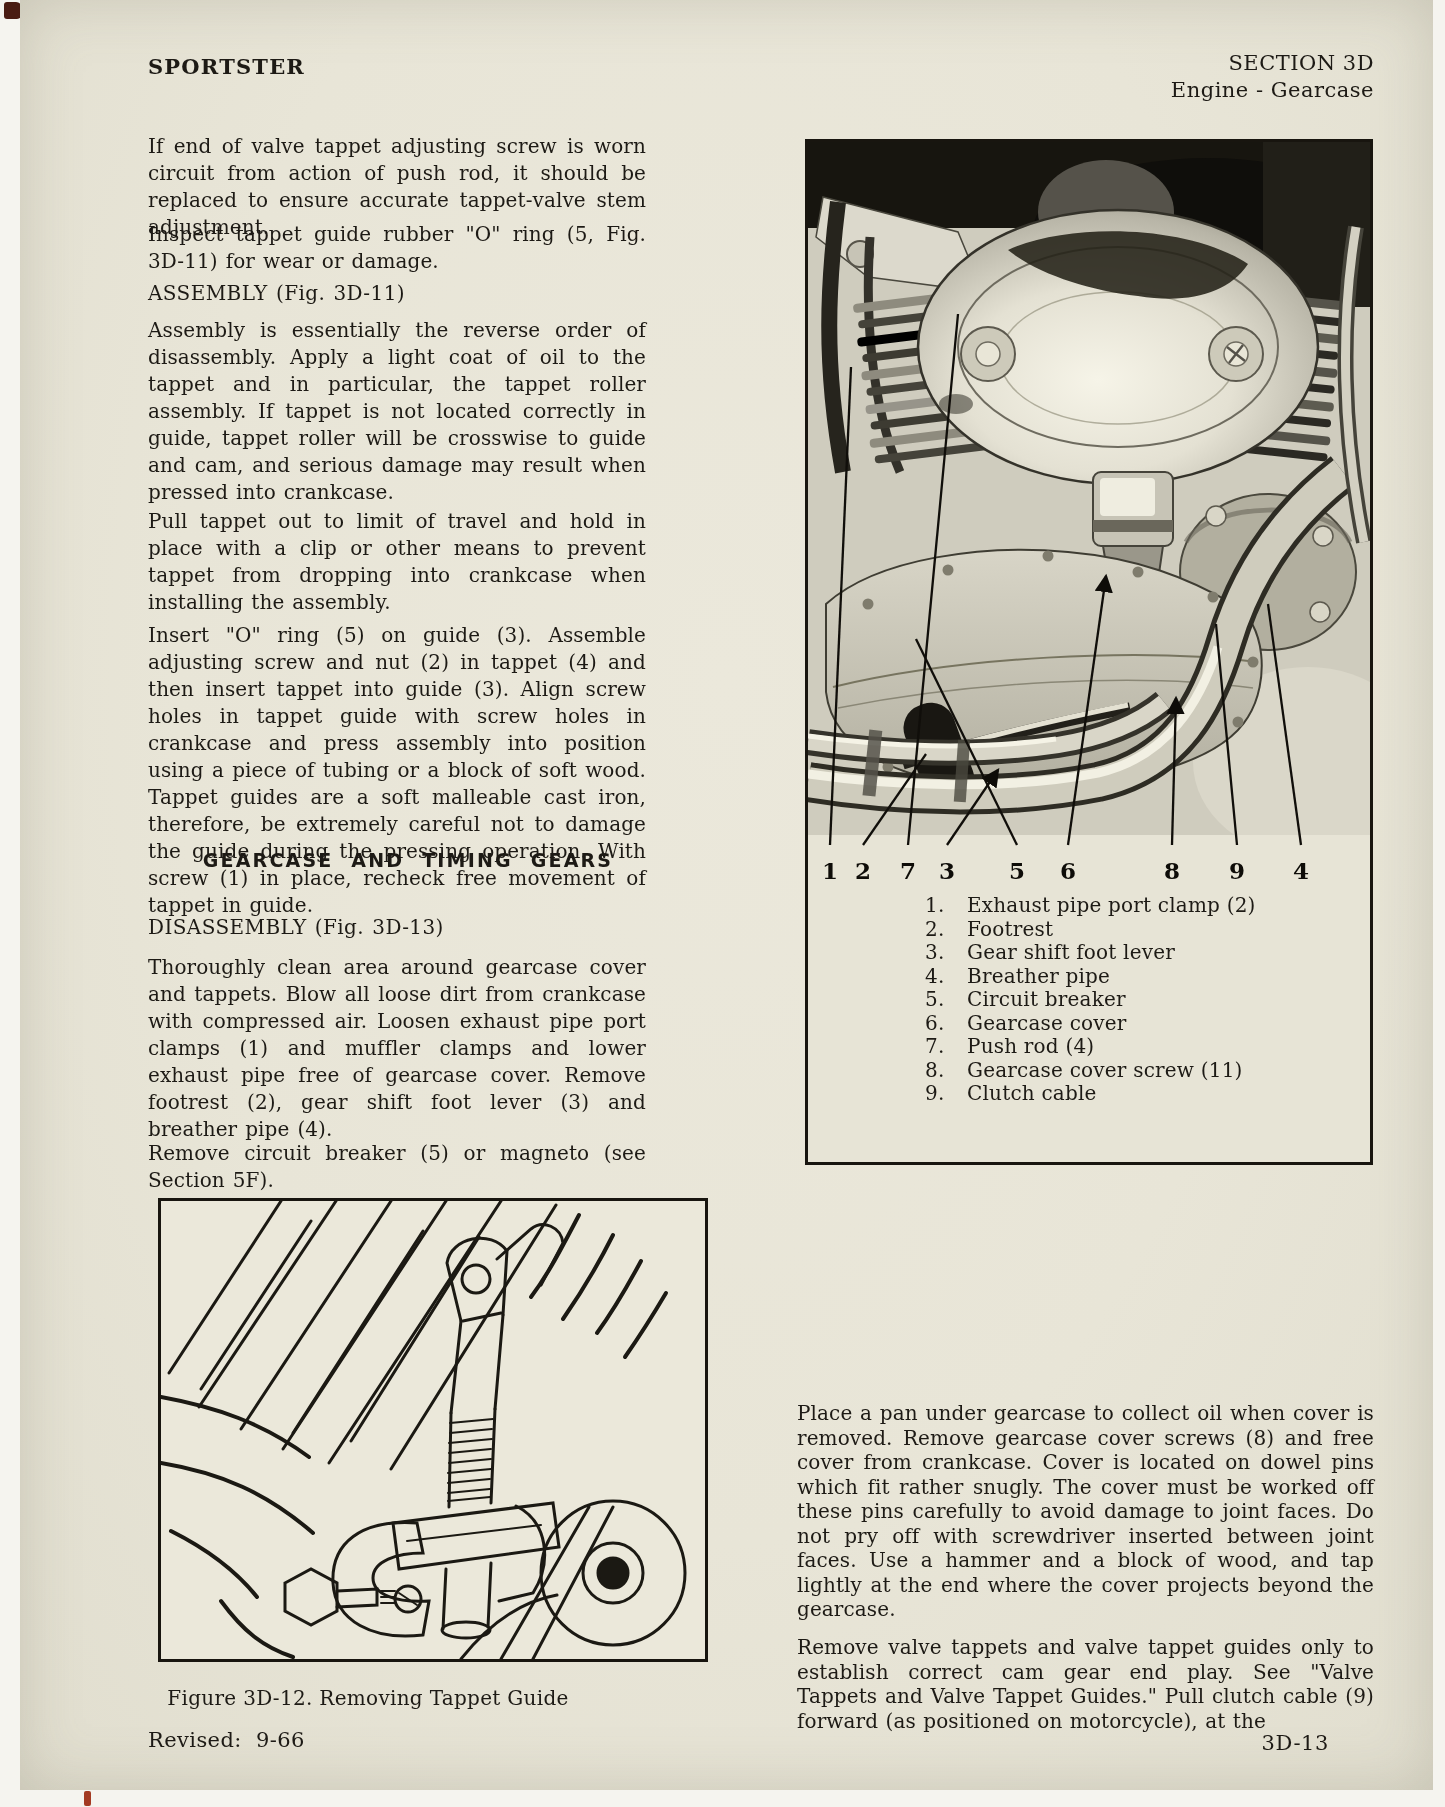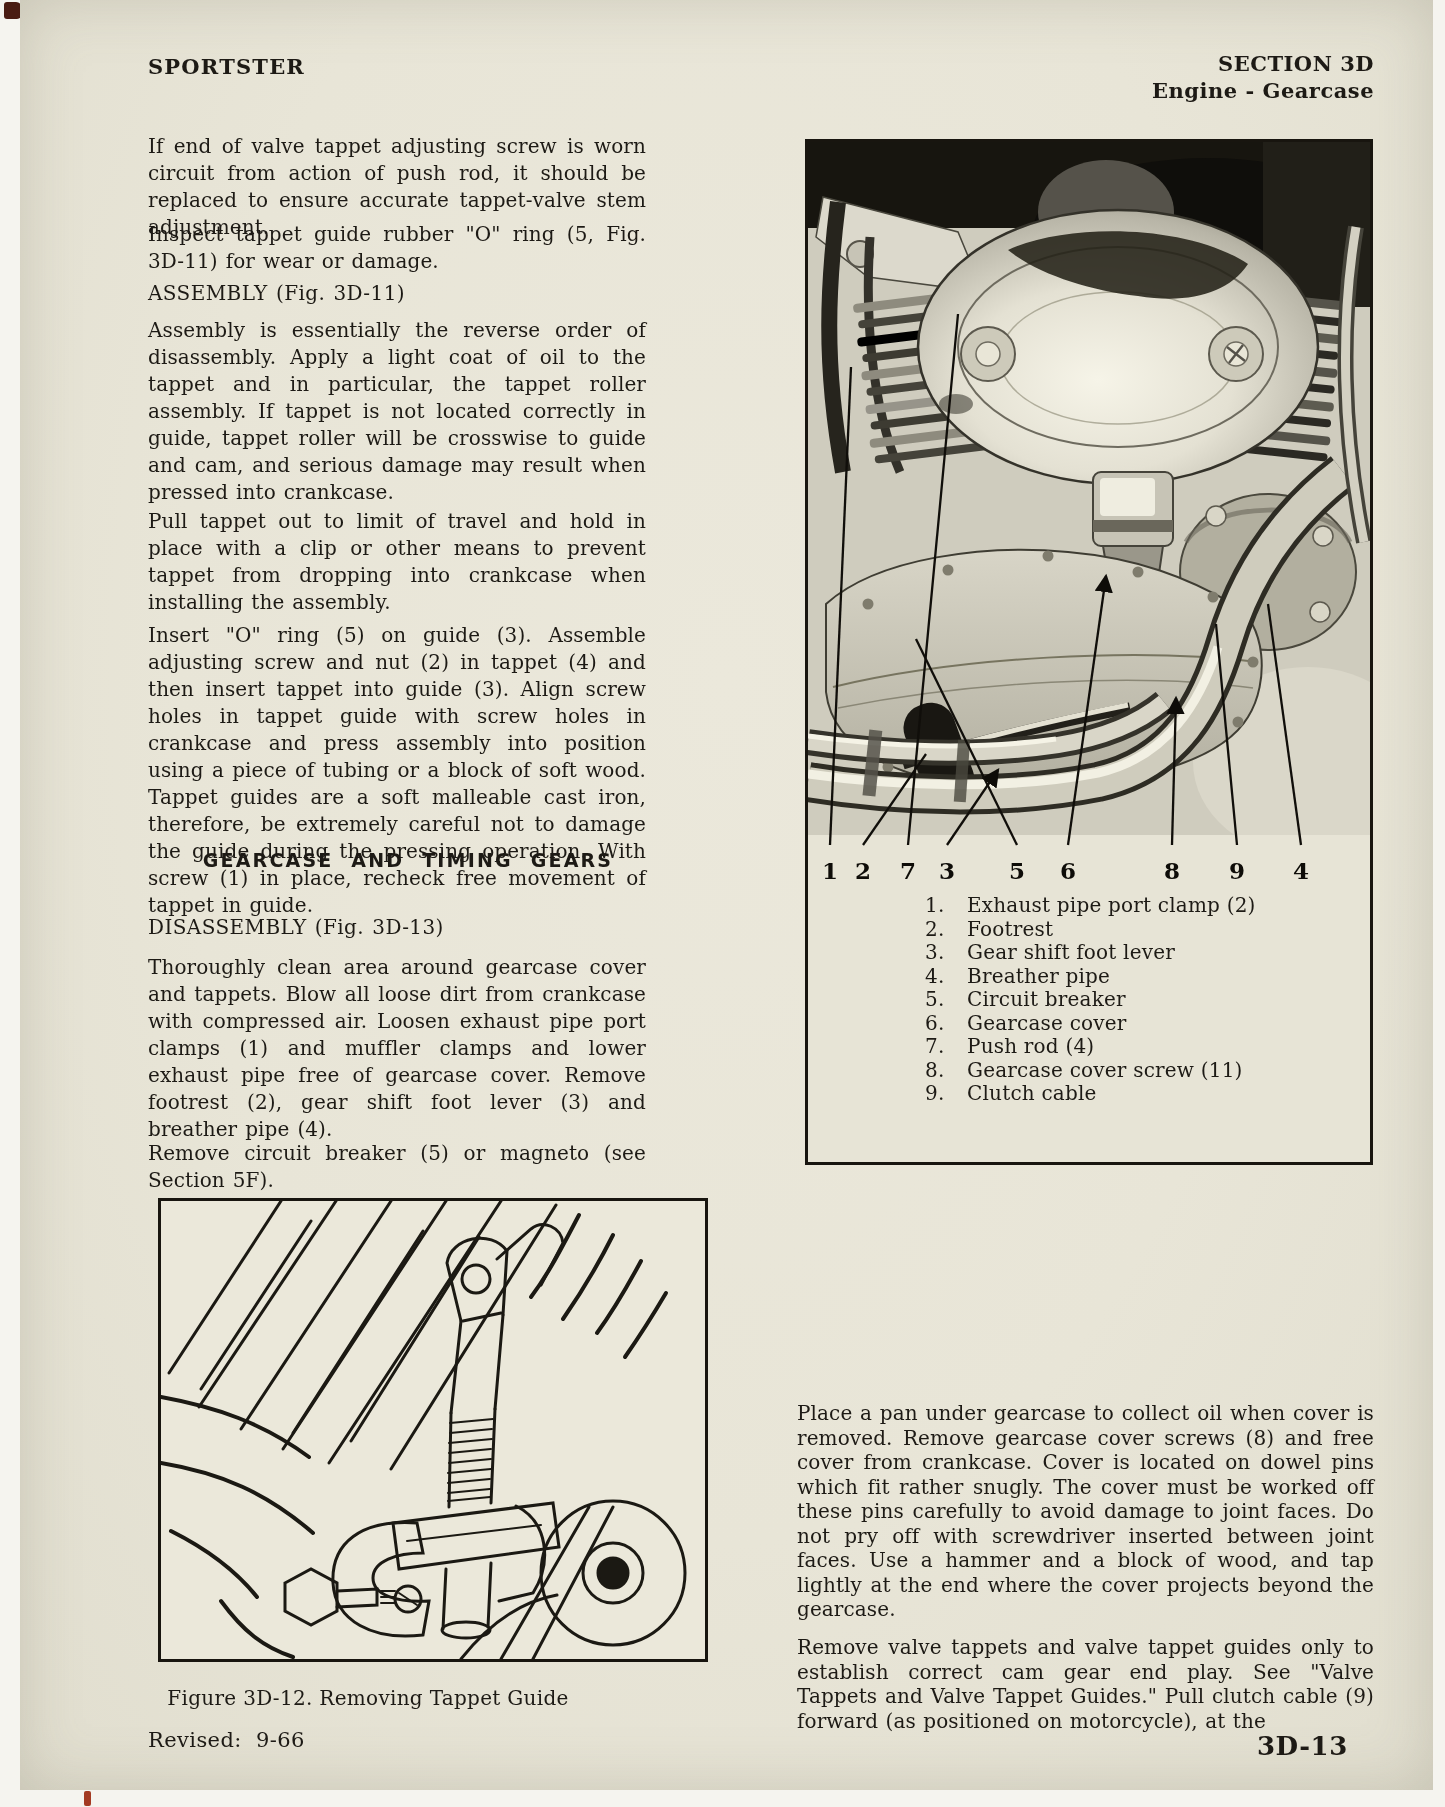--- a/index.html
+++ b/index.html
@@ -10,24 +10,24 @@
         box-shadow:inset 0 0 60px rgba(120,115,95,.25);}
   .para{position:absolute;left:128px;width:498px;font-size:20px;line-height:27px;
         text-align:justify;letter-spacing:.1px;word-spacing:1.5px;}
   .rpara{position:absolute;left:777px;width:577px;font-size:20px;line-height:24.5px;
         text-align:justify;letter-spacing:.1px;word-spacing:1px;}
   .subhead{font-size:20px;letter-spacing:.4px;}
   .center-head{position:absolute;left:128px;width:520px;text-align:center;
         font-family:"DejaVu Sans","Liberation Sans",sans-serif;font-weight:bold;
         font-size:19px;letter-spacing:2.2px;word-spacing:9px;}
   .hdr-left{position:absolute;left:128px;top:54px;font-weight:bold;font-size:21px;letter-spacing:1.2px;}
-  .hdr-right{position:absolute;right:59px;top:50px;text-align:right;font-weight:bold;
+  .hdr-right{position:absolute;right:59px;top:50px;text-align:right;font-weight:normal;
         font-size:21px;line-height:27px;letter-spacing:.5px;}
   .ftr-left{position:absolute;left:128px;top:1728px;font-size:21px;white-space:pre;letter-spacing:.4px;text-align:center;}
-  .ftr-right{position:absolute;right:85px;top:1731px;font-size:26px;font-weight:bold;letter-spacing:.6px;}
+  .ftr-right{position:absolute;right:104px;top:1731px;font-size:21px;font-weight:normal;letter-spacing:.6px;}
   .figbox{position:absolute;border:3px solid #18150f;background:#e7e4d6;}
   #fig13{left:785px;top:139px;width:562px;height:1020px;}
   #fig12{left:138px;top:1198px;width:544px;height:458px;background:#ebe8da;}
   .caption{position:absolute;text-align:center;font-size:20px;letter-spacing:.3px;}
   #cap13{left:785px;top:1184px;width:568px;}
   #cap12{left:68px;top:1686px;width:560px;}
   .legend{position:absolute;left:117px;top:752px;}
   .legend-row{display:flex;font-size:20px;line-height:23.5px;letter-spacing:.2px;}
   .legend-row .ln{width:30px;}
   .legend-row .ll{margin-left:12px;}

